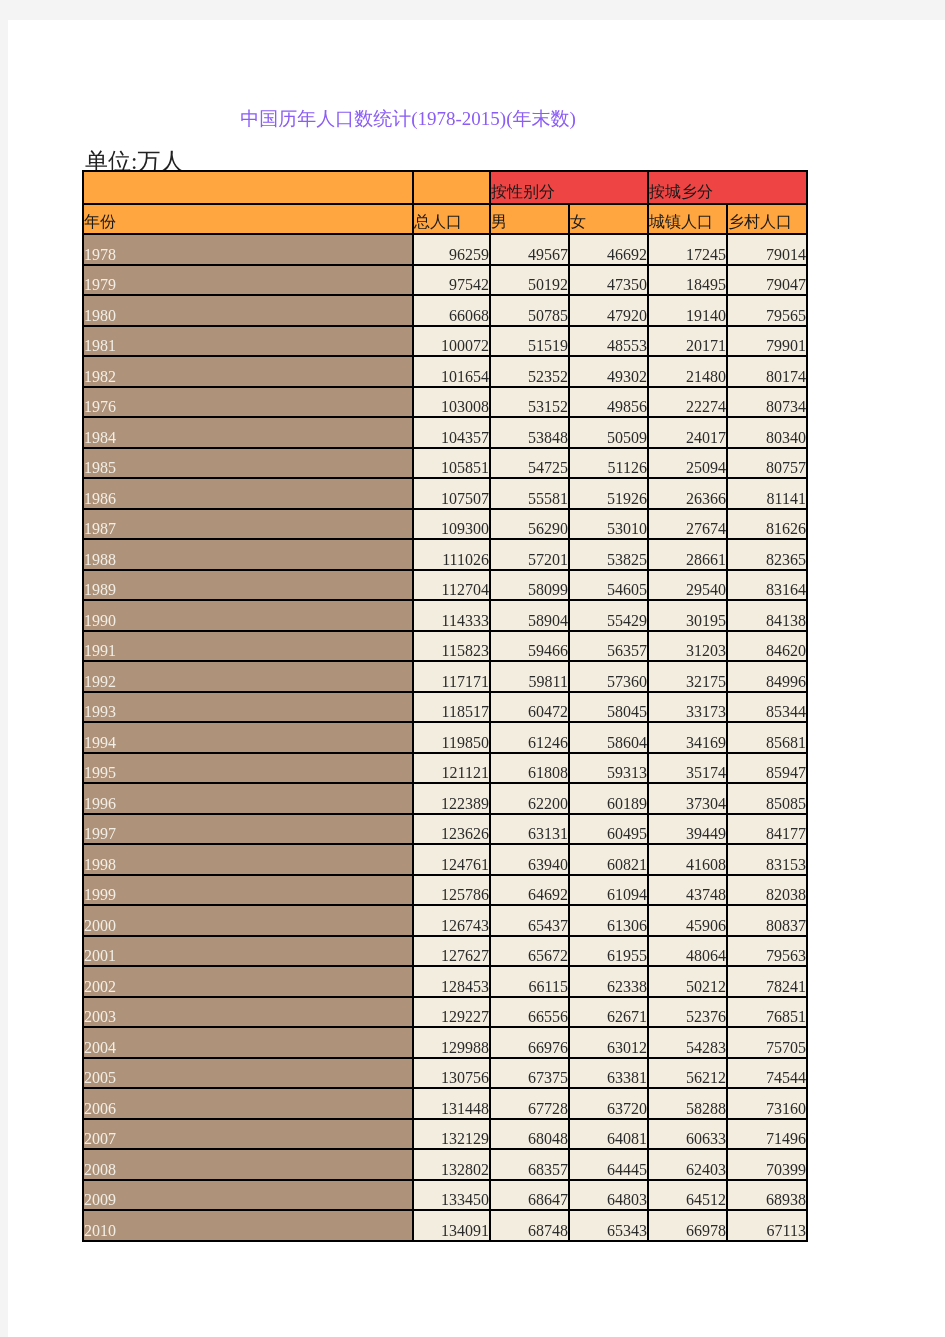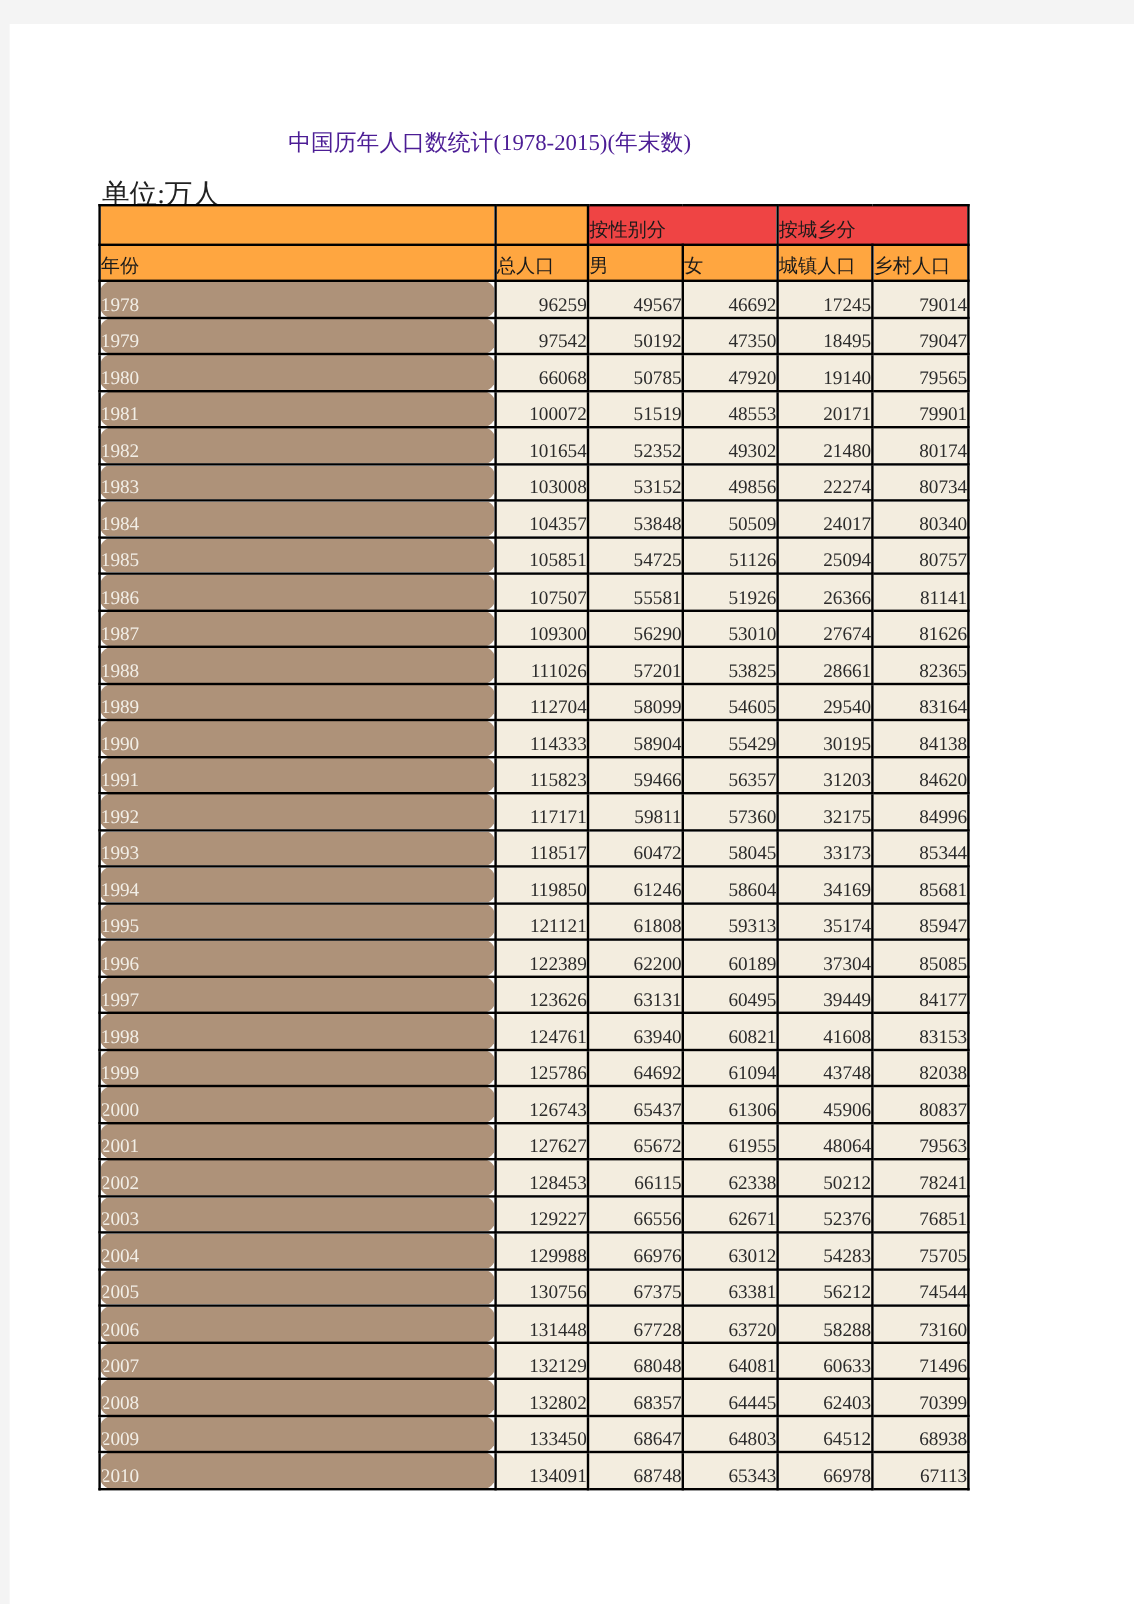--- a/index.html
+++ b/index.html
@@ -23,21 +23,21 @@
   }
 
   
   .doc-title {
     position: absolute;
     left: 0px;
     top: 86px;
     width: 800px;
     text-align: center;
     font-size: 19px;
-    color: #4c1d95;
+    color: #8b5cf6;
     letter-spacing: 0px;
     white-space: nowrap;
   }
   .unit-label {
     position: absolute;
     left: 77px;
     top: 126px;
     font-size: 23px;
     color: #222222;
     white-space: nowrap;
@@ -86,21 +86,20 @@
   }
 
   
   .yr {
     background: #AE9279;
     color: #f2eee6;
     text-align: left;
     vertical-align: bottom;
     padding: 0 0 2px 4px;
     font-size: 16px;
-    border-radius: 11px;
   }
   .num {
     background: #F3EDDF;
     color: #2b2b2b;
     text-align: right;
     vertical-align: bottom;
     padding: 0 4px 2px 0;
     font-size: 16px;
   }
 
@@ -185,21 +184,21 @@
           </tr>
           <tr class="drow">
             <td class="yr">1982</td>
             <td class="num">101654</td>
             <td class="num">52352</td>
             <td class="num">49302</td>
             <td class="num">21480</td>
             <td class="num">80174</td>
           </tr>
           <tr class="drow">
-            <td class="yr">1983</td>
+            <td class="yr">1976</td>
             <td class="num">103008</td>
             <td class="num">53152</td>
             <td class="num">49856</td>
             <td class="num">22274</td>
             <td class="num">80734</td>
           </tr>
           <tr class="drow">
             <td class="yr">1984</td>
             <td class="num">104357</td>
             <td class="num">53848</td>

